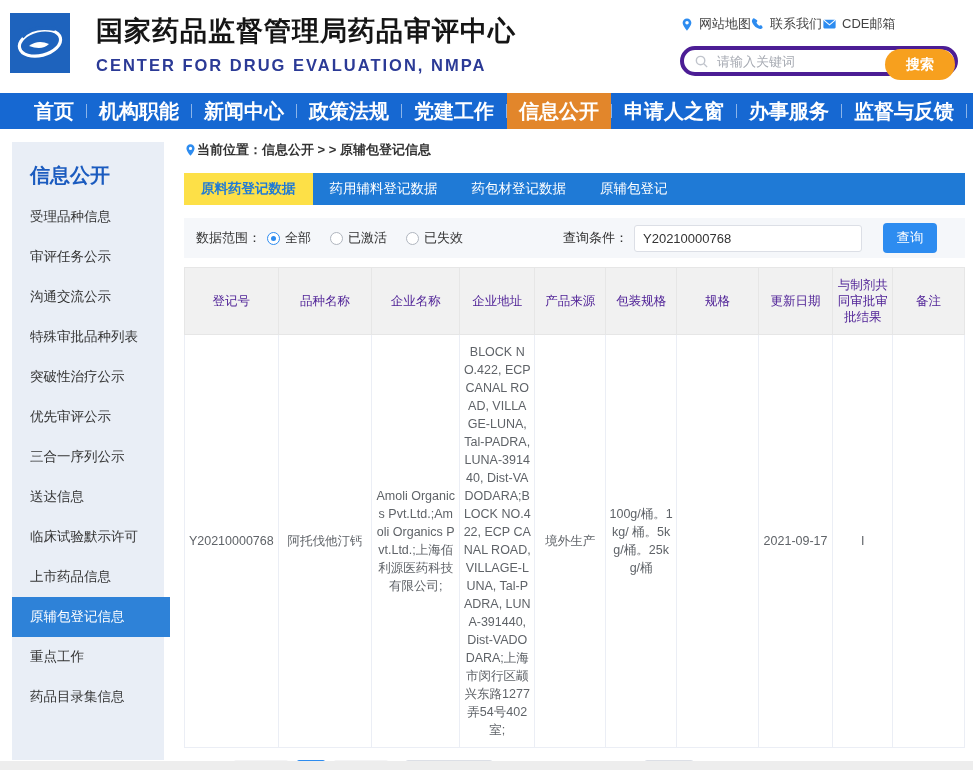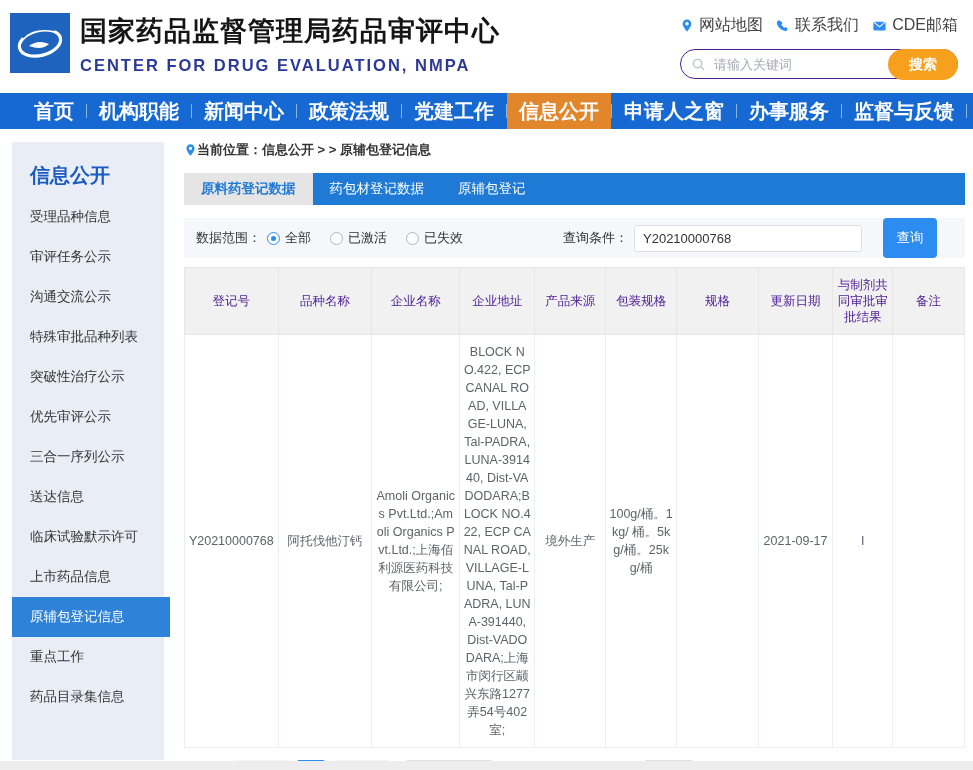--- a/index.html
+++ b/index.html
@@ -7,27 +7,27 @@
   body {
     width: 973px; height: 770px; overflow: hidden;
     font-family: "Liberation Sans", "DejaVu Sans", sans-serif;
     background: #ffffff; color:#333;
   }
   .page { position: relative; width: 973px; height: 770px; overflow: hidden; }
 
   
   .site-header { position: relative; height: 93px; background:#fff; }
   .logo { position:absolute; left:10px; top:13px; width:60px; height:60px; }
-  .brand { position:absolute; left:80px; top:13px; }
+  .brand { position:absolute; left:96px; top:13px; }
   .brand-title { font-size:27px; font-weight:bold; color:#151515; letter-spacing:1px; white-space:nowrap; }
   .brand-sub { margin-top:7px; font-size:16.5px; font-weight:bold; color:#2b3a96; letter-spacing:2px; white-space:nowrap; }
   .header-right { position:absolute; right:15px; top:15px; width:278px; }
-  .quick-links { display:flex; justify-content:space-between; align-items:center; font-size:16px; color:#444; }
+  .quick-links { display:flex; align-items:center; font-size:13px; color:#444; }
   .qlink { display:flex; align-items:center; gap:5px; cursor:pointer; white-space:nowrap; }
-  .search-bar { margin-top:13px; height:30px; border:1px solid #4c1d95; border-radius:16px;
+  .search-bar { margin-top:13px; height:30px; border:4px solid #4c1d95; border-radius:16px;
                 display:flex; align-items:center; padding-left:10px; position:relative; background:#fff; }
   .search-bar input { border:none; outline:none; flex:1; font-size:13px; color:#333; background:transparent; min-width:0; }
   .search-bar input::placeholder { color:#a6aab2; }
   .search-btn { position:absolute; right:-1px; top:-1px; height:31px; width:70px; border:none;
                 border-radius:16px; background:#f7a01e; color:#fff; font-size:14px; font-weight:bold; cursor:pointer;
                 font-family:inherit; }
 
   
   .main-nav { height:36px; background:#1668d2; display:flex; align-items:center;
               justify-content:space-between; padding:0 22px; }
@@ -44,34 +44,34 @@
   .side-title { color:#1b5bbf; font-size:20px; font-weight:bold; padding-left:18px; margin:4px 0 8px; }
   .side-item { font-size:13.5px; color:#333; padding:11px 4px 11px 18px; cursor:pointer; }
   .side-item.active { background:#2e82d8; color:#fff; margin-right:-6px; }
 
   
   .main { flex:1; margin:10px 8px 0 20px; }
   .breadcrumb { display:flex; align-items:center; font-size:13px; color:#333; font-weight:bold; height:22px; }
 
   .tabs { margin-top:12px; background:#1f7ad6; height:32px; display:flex; }
   .tab { color:#fff; font-size:13.5px; line-height:32px; padding:0 17px; cursor:pointer; white-space:nowrap; }
-  .tab.active { background:#e5e5e5; color:#1f7ad6; font-weight:bold; }
+  .tab.active { background:#fde047; color:#1f7ad6; font-weight:bold; }
 
   .filter-bar { margin-top:13px; background:#f5f7fa; height:40px; display:flex; align-items:center;
                 font-size:13px; color:#333; padding:0 12px; }
   .radio-group { display:flex; gap:19px; margin-left:6px; }
   .radio { display:flex; align-items:center; gap:5px; cursor:pointer; }
   .radio-dot { width:13px; height:13px; border-radius:50%; border:1px solid #b0b6bf; background:#fff; position:relative; }
   .radio.checked .radio-dot { border-color:#2d8cf0; }
   .radio.checked .radio-dot::after { content:""; position:absolute; left:3px; top:3px; width:5px; height:5px;
                 border-radius:50%; background:#2d8cf0; }
   .query-label { margin-left:100px; }
   .query-input { width:228px; height:27px; border:1px solid #dcdfe6; border-radius:3px; background:#fff;
                  margin-left:6px; padding:0 8px; font-size:13px; color:#333; outline:none; font-family:inherit; }
-  .query-btn { margin-left:auto; margin-right:16px; width:54px; height:40px; background:#2d8cf0; color:#fff;
+  .query-btn { margin-left:auto; margin-right:16px; width:54px; height:30px; background:#2d8cf0; color:#fff;
                border:none; border-radius:4px; font-size:13.5px; cursor:pointer; font-family:inherit; }
 
   
   table.data-table { width:100%; border-collapse:collapse; margin-top:9px; table-layout:fixed; }
   .data-table th { background:#f1f1f1; color:#4c1d95; font-size:12.5px; font-weight:normal; padding:9px 2px;
                    border:1px solid #e6e6e6; line-height:16px; }
   .data-table td { border:1px solid #ebeef5; color:#5f6368; font-size:12.5px; text-align:center;
                    vertical-align:middle; padding:8px 3px; line-height:18px; word-break:break-all; }
 
   
@@ -199,20 +199,21 @@
         <span>
           <svg class="icon-svg" width="13" height="14" viewBox="0 0 16 16">
               <path d="M8 1C5.2 1 3 3.2 3 6c0 3.4 5 9 5 9s5-5.6 5-9c0-2.8-2.2-5-5-5zm0 7a2 2 0 1 1 0-4 2 2 0 0 1 0 4z" fill="#2d8cf0"></path>
             </svg>
         </span>
         <span>当前位置：信息公开 &gt; &gt; 原辅包登记信息</span>
       </div>
 
       <div class="tabs">
         <div class="tab active">原料药登记数据</div>
+        <div class="tab">药用辅料登记数据</div>
         <div class="tab">药包材登记数据</div>
         <div class="tab">原辅包登记</div>
       </div>
 
       <div class="filter-bar">
         <span>数据范围：</span>
         <span class="radio-group">
           <span class="radio checked">
             <span class="radio-dot"></span>
             <span>全部</span>

